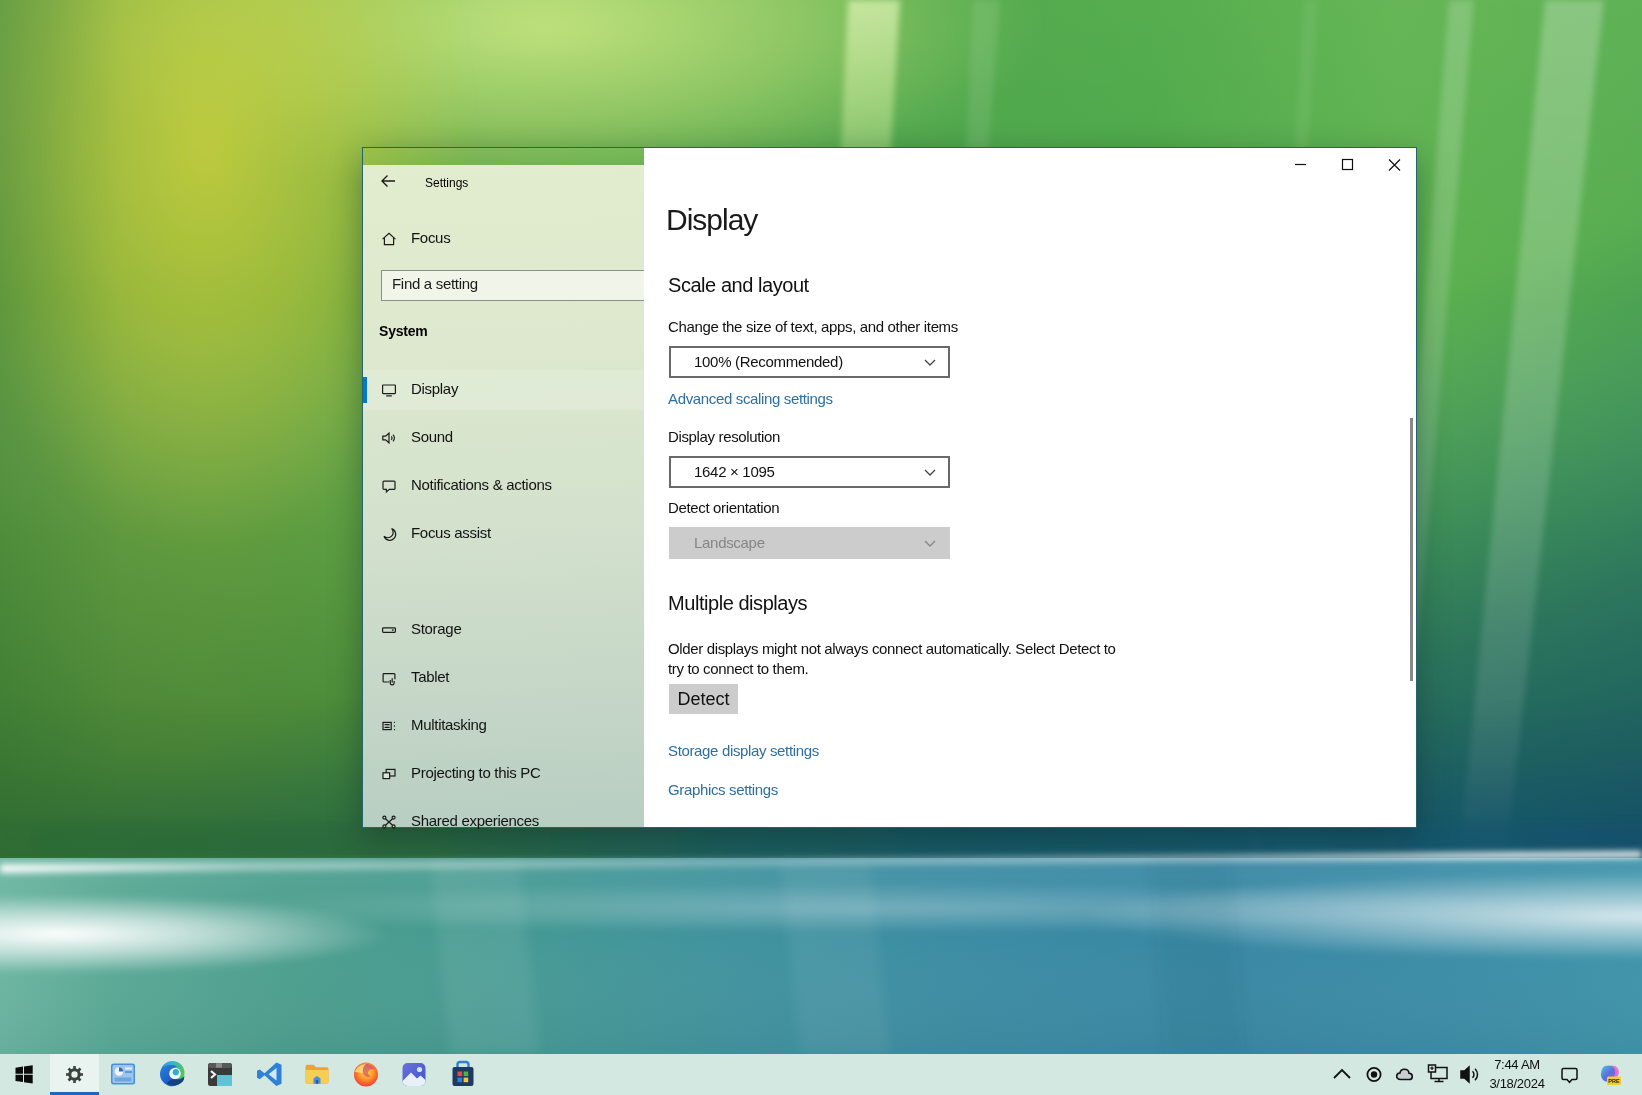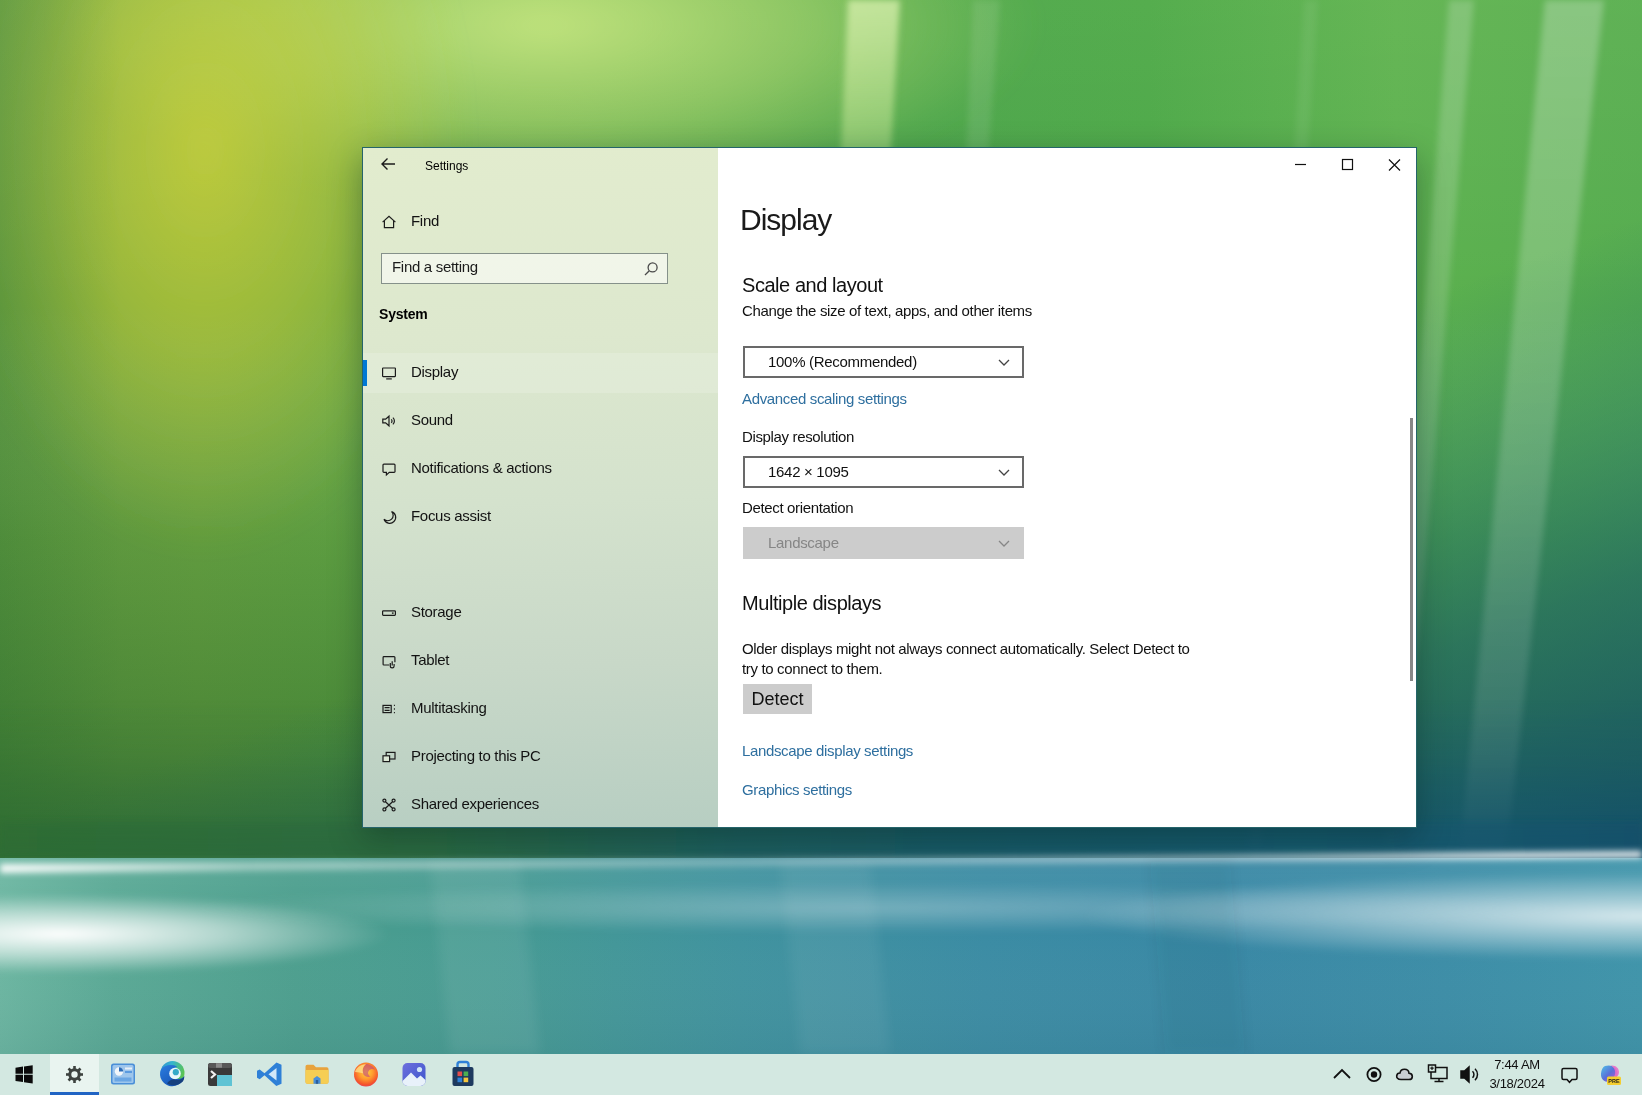--- a/index.html
+++ b/index.html
@@ -1,20 +1,20 @@
 <!DOCTYPE html>
 <html><head>
 <meta charset="utf-8">
 <style>
 html,body{margin:0;padding:0;}
 body{width:1642px;height:1095px;overflow:hidden;position:relative;font-family:"Liberation Sans",sans-serif;}
 #wall{position:absolute;left:0;top:0;}
 
 #win{position:absolute;left:362px;top:147px;width:1055px;height:681px;box-sizing:border-box;border:1px solid #25646a;display:flex;box-shadow:0 10px 30px rgba(0,30,30,0.35);}
-#side{width:355px;position:relative;background:linear-gradient(178deg,#e2ecce 0%,#dde8ce 28%,#d4e2cd 52%,#c8d8c8 76%,#b7cec2 100%);}
+#side{width:281px;position:relative;background:linear-gradient(178deg,#e2ecce 0%,#dde8ce 28%,#d4e2cd 52%,#c8d8c8 76%,#b7cec2 100%);margin-top:17px;}
 #main{flex:1;background:#fff;position:relative;}
 
 .backarrow{position:absolute;left:17px;top:3px;}
 .apptitle{position:absolute;left:62px;top:11px;font-size:12px;color:#000;}
 .navrow{position:absolute;left:0;width:100%;height:40px;}
 .navrow svg{position:absolute;left:18px;top:12px;}
 .navrow .lbl{position:absolute;left:48px;top:10px;font-size:15px;color:#121212;white-space:nowrap;letter-spacing:-0.3px;}
 #homerow{top:54px;}
 #search{position:absolute;left:18px;top:105px;width:287px;height:31px;box-sizing:border-box;border:1px solid #85918a;background:rgba(255,255,255,0.55);}
 #search .ph{position:absolute;left:10px;top:4px;font-size:15px;color:#1b1b1b;letter-spacing:-0.3px;}
@@ -195,21 +195,21 @@
  <div id="side">
   <svg class="backarrow" width="16" height="26" viewBox="0 0 16 16">
         <path d="M15 8 H2 M7.5 2.5 L2 8 L7.5 13.5" stroke="#1b1b1b" stroke-width="1.4" fill="none"></path>
       </svg>
   <div class="apptitle">Settings</div>
   <div class="navrow" id="homerow">
     <svg width="16" height="16" viewBox="0 0 16 16" fill="none" stroke="#1b1b1b" stroke-width="1.2">
           <path d="M1.6 8.1 L8 2.2 L14.4 8.1"></path>
           <path d="M3.4 6.8 V13.7 H12.6 V6.8"></path>
         </svg>
-    <div class="lbl">Find</div>
+    <div class="lbl">Focus</div>
   </div>
   <div id="search">
         <div class="ph">Find a setting</div>
     <svg width="15" height="15" viewBox="0 0 15 15" fill="none" stroke="#4a4a4a" stroke-width="1.3">
           <circle cx="8.6" cy="6.4" r="4.5"></circle>
           <path d="M5.3 9.7 L1 14"></path>
         </svg>
   </div>
   <div class="sysh">System</div>
   <div class="navrow sel" style="top:205px">
@@ -285,21 +285,21 @@
         <path d="M18 16.5 H29" stroke="#111" stroke-width="1.2"></path>
       </svg>
   <svg class="capbtn" style="right:45px" width="47" height="33" viewBox="0 0 47 33">
         <rect x="18.5" y="11.5" width="10" height="10" stroke="#111" stroke-width="1.2" fill="none"></rect>
       </svg>
   <svg class="capbtn" style="right:-2px" width="47" height="33" viewBox="0 0 47 33">
         <path d="M18 11.5 L29 22.5 M29 11.5 L18 22.5" stroke="#111" stroke-width="1.2"></path>
       </svg>
   <div class="h1">Display</div>
   <div class="h2" style="top:126px">Scale and layout</div>
-  <div class="lab" style="top:154px">Change the size of text, apps, and other items</div>
+  <div class="lab" style="top:170px">Change the size of text, apps, and other items</div>
   <div class="combo" style="top:198px">100% (Recommended)
     <svg class="chev" width="12" height="7" viewBox="0 0 12 7">
           <path d="M1 1 L6 6 L11 1" stroke="#444" stroke-width="1.3" fill="none"></path>
         </svg>
   </div>
   <div class="link" style="top:242px">Advanced scaling settings</div>
   <div class="lab" style="top:280px">Display resolution</div>
   <div class="combo" style="top:308px">1642 × 1095
     <svg class="chev" width="12" height="7" viewBox="0 0 12 7">
           <path d="M1 1 L6 6 L11 1" stroke="#444" stroke-width="1.3" fill="none"></path>
@@ -307,21 +307,21 @@
   </div>
   <div class="lab" style="top:351px">Detect orientation</div>
   <div class="combo dis" style="top:379px">Landscape
     <svg class="chev" width="12" height="7" viewBox="0 0 12 7">
           <path d="M1 1 L6 6 L11 1" stroke="#868686" stroke-width="1.3" fill="none"></path>
         </svg>
   </div>
   <div class="h2" style="top:444px">Multiple displays</div>
   <div class="lab" style="top:491px;line-height:20px">Older displays might not always connect automatically. Select Detect to<br>try to connect to them.</div>
   <div class="btn" style="top:536px">Detect</div>
-  <div class="link" style="top:594px">Landscape display settings</div>
+  <div class="link" style="top:594px">Storage display settings</div>
   <div class="link" style="top:633px">Graphics settings</div>
  </div>
 </div>
 <div id="scrollthumb"></div>
 
 <div id="bar">
 
   <svg class="tbi" style="left:0" width="48" height="41" viewBox="0 0 48 41">
       <g fill="#0b0b0b">
         <path d="M15.5 13.7 L23 12.6 V19.8 H15.5 Z"></path>

